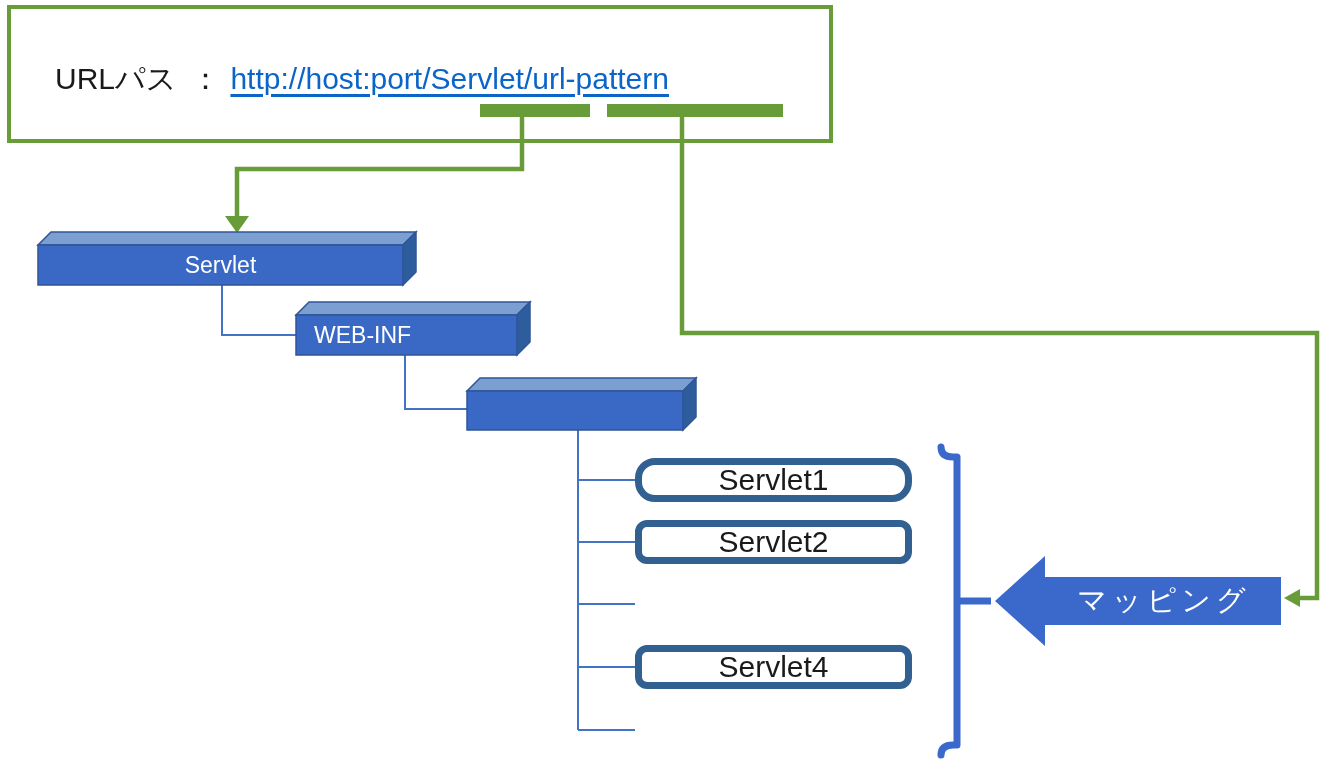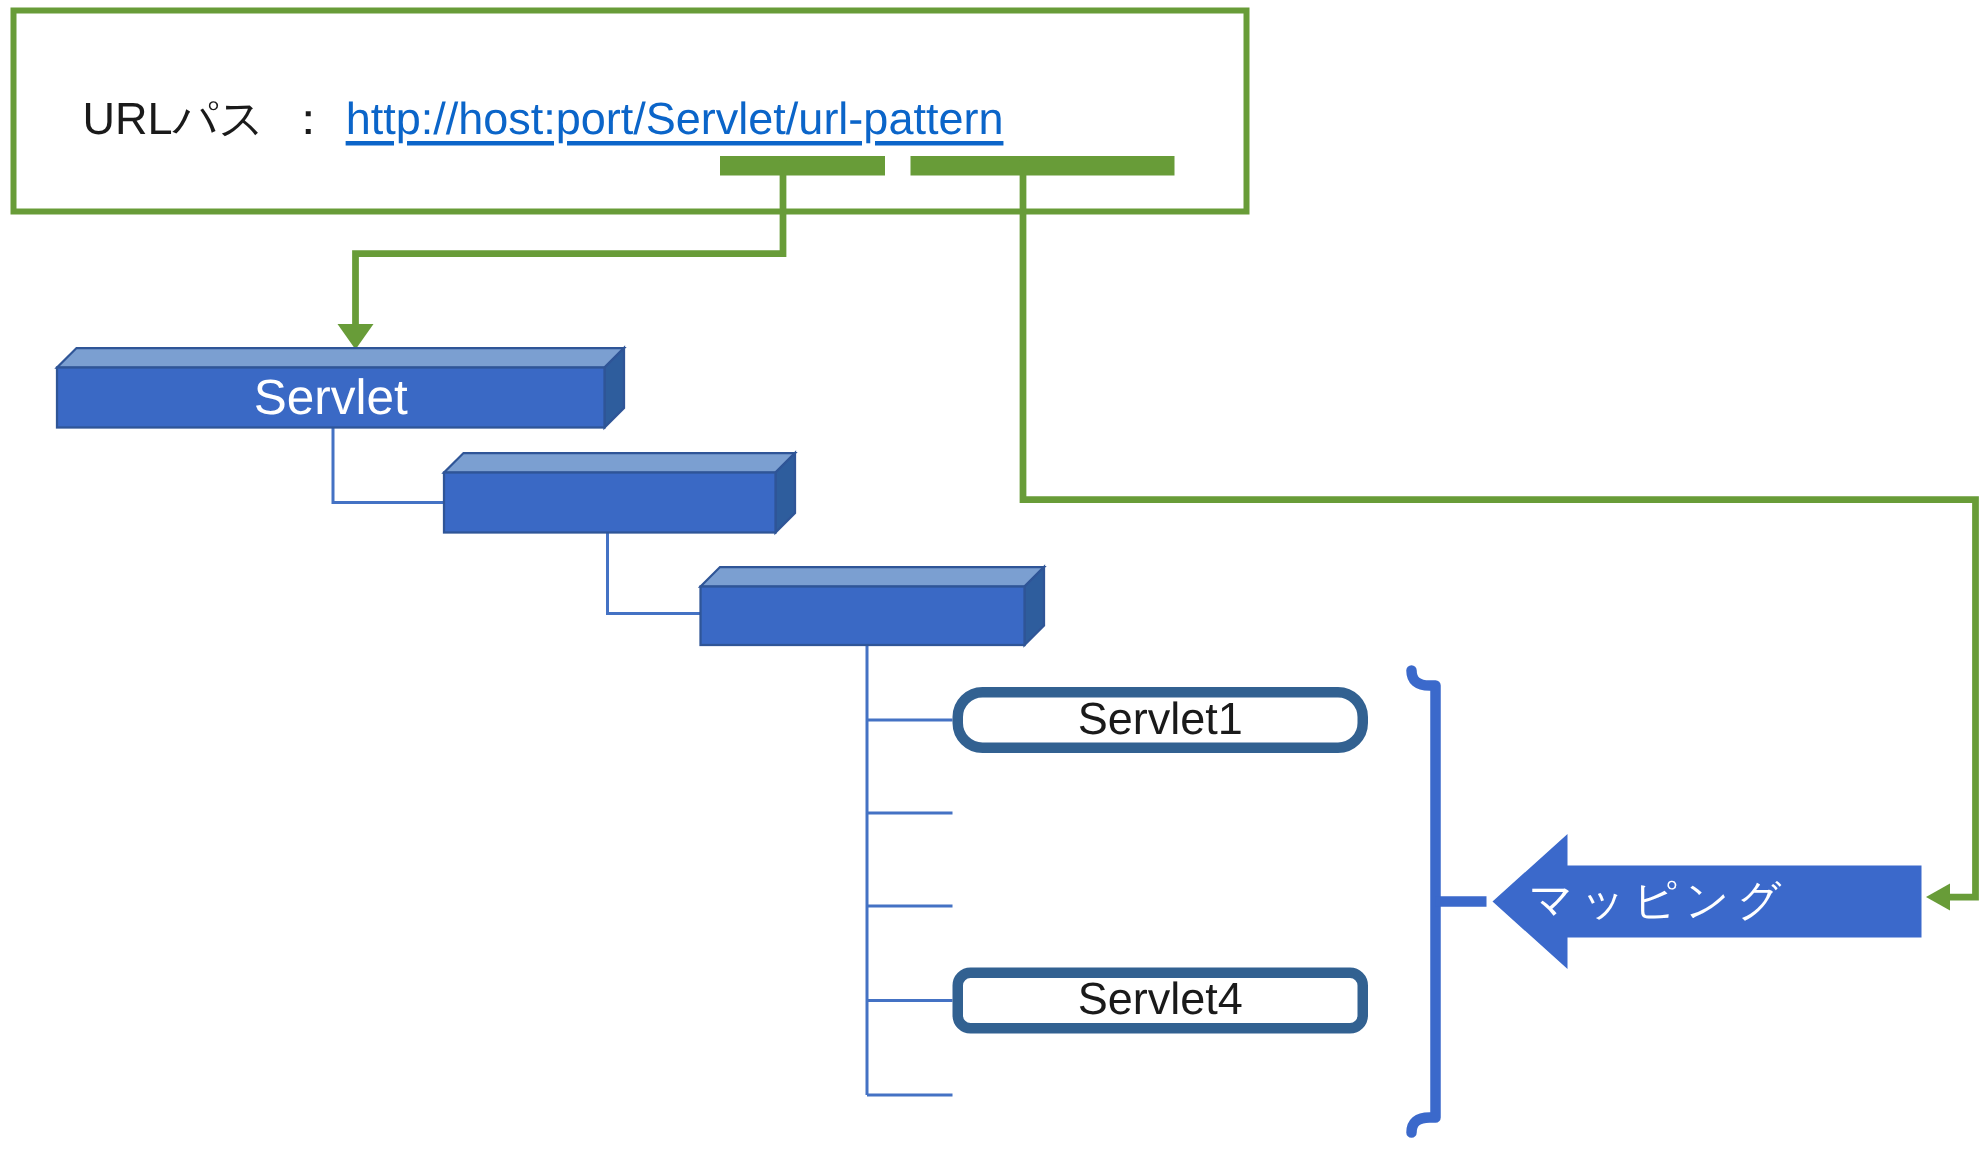--- a/index.html
+++ b/index.html
@@ -18,34 +18,34 @@
   }
   .url-sep{margin:0 10px 0 14px;}
   .url-link{color:#0b65c9;text-decoration:underline;text-underline-offset:5px;cursor:pointer;}
   .hl-bar{position:absolute;top:95px;height:13px;background:#689c38;}
   .hl-bar.b1{left:469px;width:110px;}
   .hl-bar.b2{left:596px;width:176px;}
   
   svg.overlay{position:absolute;left:0;top:0;}
   
   .box3d-label{
-    position:absolute;color:#ffffff;font-size:33px;line-height:40px;height:40px;
+    position:absolute;color:#ffffff;font-size:23px;line-height:40px;height:40px;
     white-space:nowrap;
   }
   .box3d-label.centered{text-align:center;}
   
   .item-box{
     position:absolute;left:635px;width:277px;height:44px;box-sizing:border-box;
     background:#ffffff;border:7px solid #326191;border-radius:12px;
     display:flex;align-items:center;justify-content:center;
     font-size:30px;color:#1a1a1a;
   }
   
   .mapping-label{
-    position:absolute;left:988px;top:577px;width:236px;height:48px;
+    position:absolute;left:1046px;top:577px;width:236px;height:48px;
     display:flex;align-items:center;justify-content:center;
     color:#ffffff;font-size:29px;letter-spacing:5px;white-space:nowrap;
   }
 </style>
 </head>
 <body>
 
 <div id="canvas">
 
   <div class="url-box">
@@ -91,23 +91,27 @@
       <rect x="467" y="391" width="216" height="39" fill="#3a69c5" stroke="#2f5597" stroke-width="1.5"></rect>
     </g>
 
     <path d="M941,447 Q941,457 953,457 L957,457 L957,745 L953,745 Q941,745 941,755" fill="none" stroke="#3b69cb" stroke-width="7" stroke-linecap="round" stroke-linejoin="round"></path>
     <line x1="957" y1="601" x2="991" y2="601" stroke="#3b69cb" stroke-width="7"></line>
 
     <polygon points="995,601 1045,556 1045,577 1281,577 1281,625 1045,625 1045,646" fill="#3b69cb"></polygon>
   </svg>
 
   <div class="box3d-label centered" style="left:38px;top:245px;width:365px;">Servlet</div>
+  <div class="box3d-label" style="left:314px;top:315px;width:203px;">WEB-INF</div>
 
   <div class="item-box" style="top:458px;border-radius:20px;">
     <span>Servlet1</span>
+  </div>
+  <div class="item-box" style="top:520px;">
+    <span>Servlet2</span>
   </div>
   <div class="item-box" style="top:645px;">
     <span>Servlet4</span>
   </div>
 
   <div class="mapping-label">マッピング</div>
 
 </div>
 
 </body></html>

